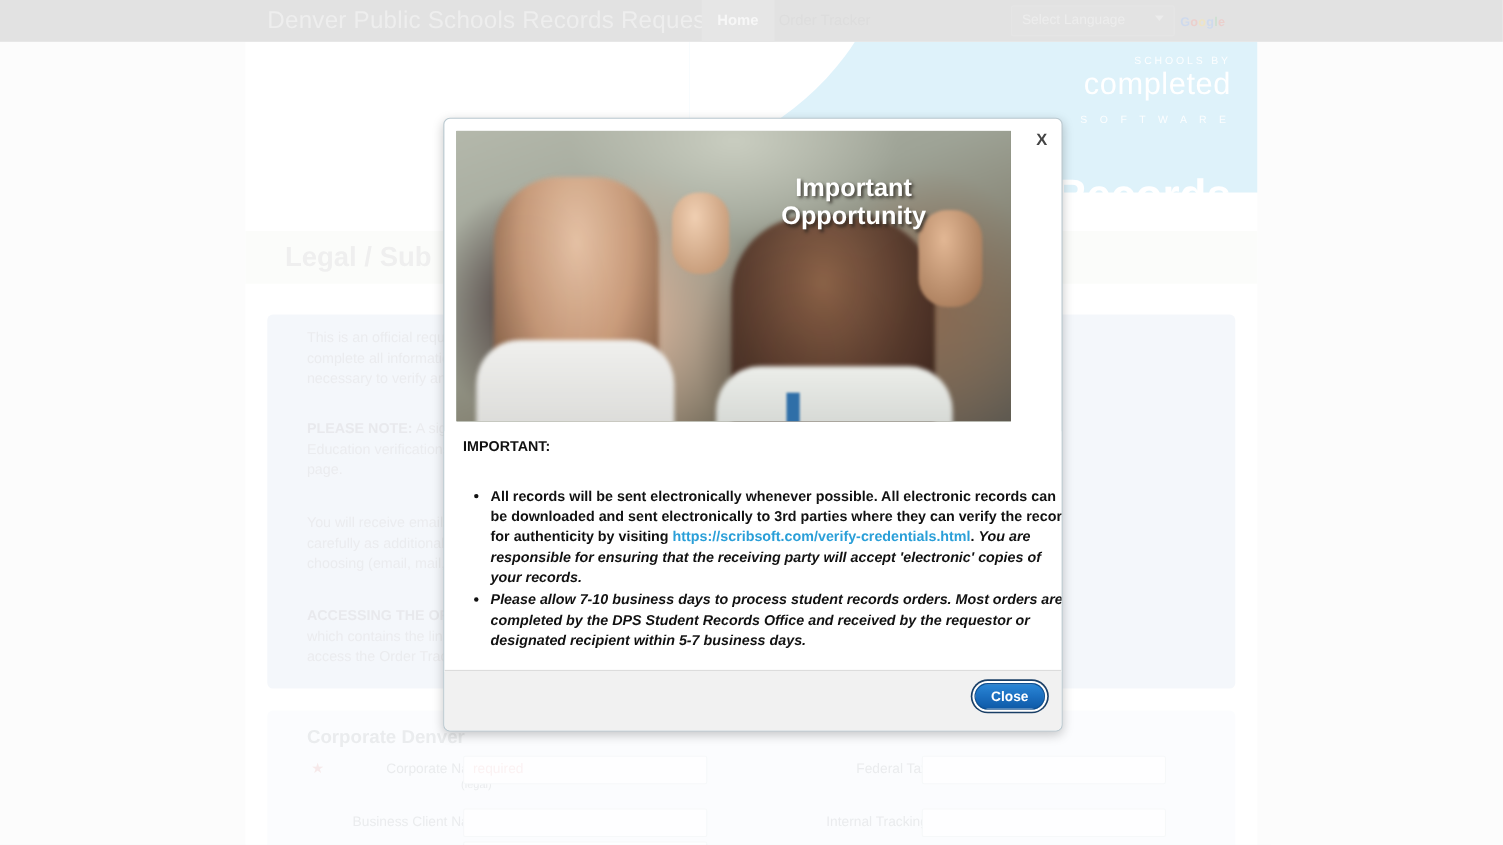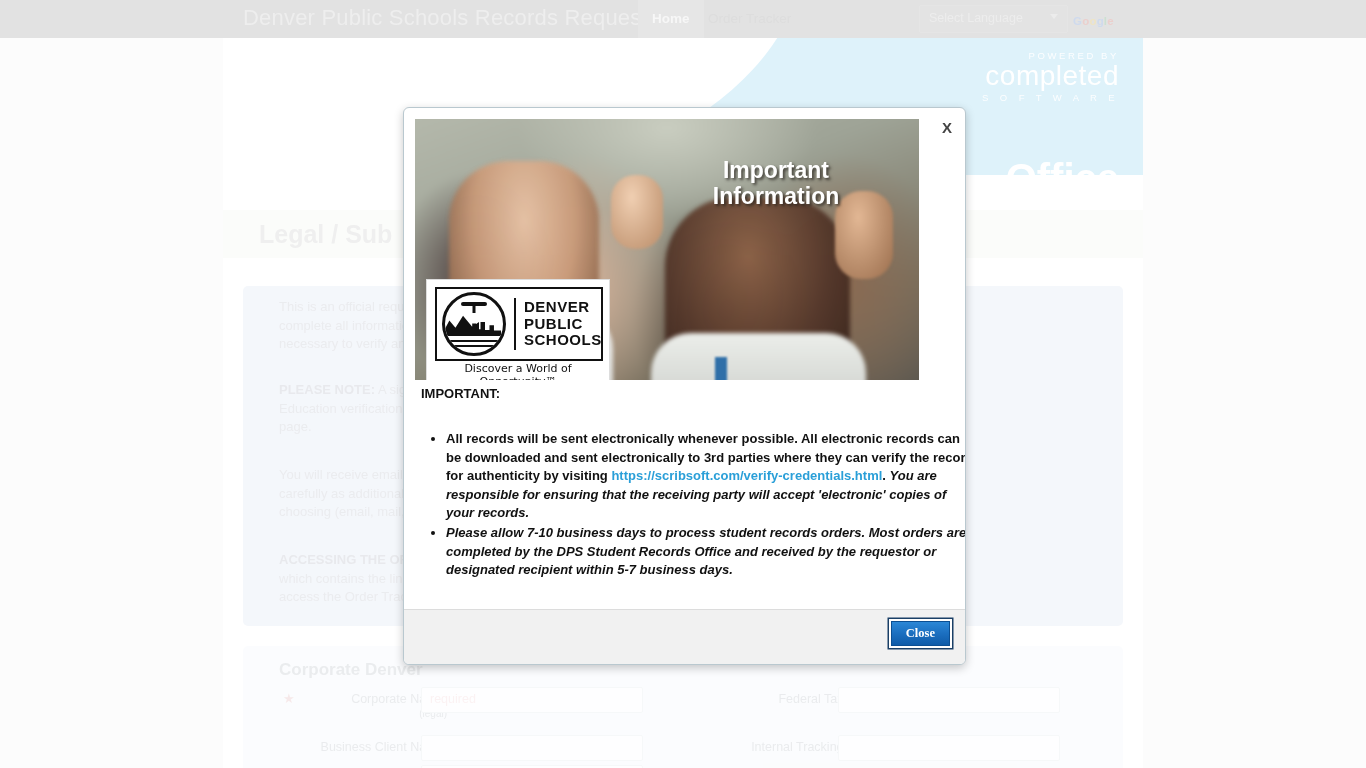--- a/index.html
+++ b/index.html
@@ -60,21 +60,21 @@
   }
   .banner-curve{
     position:absolute;left:-150px;top:-98px;width:330px;height:236px;
     background:#ffffff;border-bottom-right-radius:330px 236px;
   }
   .powered{
     position:absolute;right:24px;top:12px;text-align:right;color:#ffffff;
   }
   .powered .pb{font-size:9.5px;letter-spacing:2.6px;opacity:.92;}
   .powered .sc{font-size:28px;line-height:28px;letter-spacing:.5px;margin-top:1px;}
-  .powered .sw{font-size:9.5px;letter-spacing:4.4px;margin-top:2px;opacity:.92;}
+  .powered .sw{font-size:9.5px;letter-spacing:4.4px;margin-top:14px;opacity:.92;}
   .bannerword2{
     position:absolute;left:404px;top:118px;width:516px;height:60px;
   }
 
   .subbar{
     position:absolute;left:0;top:172px;width:920px;height:48px;
     background:#f5f8f2;
   }
   .subbar .t1{
     position:absolute;left:36px;top:10px;font-size:25px;font-weight:bold;color:#d4d4d4;
@@ -204,21 +204,21 @@
   }
   .seal-cap-s{position:absolute;left:50%;top:11px;transform:translateX(-50%);width:3px;height:7px;background:#111;}
   .dps-divider{width:2px;height:52px;background:#111;margin:0 8px;flex:0 0 auto;}
   .dps-words{font-size:15px;line-height:16.5px;font-weight:bold;color:#111;letter-spacing:.5px;}
   .dps-tag{
     position:absolute;left:0;right:0;top:82px;text-align:center;
     font-size:11px;color:#111;font-family:"DejaVu Sans",sans-serif;
   }
 
   .modal-body{
-    position:absolute;left:0;top:272px;width:561px;height:219px;background:#fff;
+    position:absolute;left:0;top:284px;width:561px;height:219px;background:#fff;
     padding:0;box-sizing:border-box;
   }
   .imp-head{
     position:absolute;left:17px;top:6px;font-size:13px;font-weight:bold;color:#111;
   }
   .bullets{
     position:absolute;left:18px;top:50px;width:528px;margin:0;padding:0 0 0 24px;
     font-size:13px;line-height:18.6px;color:#111;
   }
   .bullets li{margin-bottom:1px;}
@@ -228,42 +228,42 @@
   .b-ital2{font-style:italic;font-weight:bold;}
 
   .modal-foot{
     position:absolute;left:0;bottom:0;width:561px;height:54px;
     background:#f1f1f1;border-top:1px solid #dcdcdc;
   }
   .close-btn{
     position:absolute;right:15px;top:11px;
     padding:4px 14px;font-size:12.5px;color:#ffffff;font-weight:bold;
     background:linear-gradient(180deg,#2b87d6 0%,#1b6fc0 50%,#0f5ba8 100%);
-    border:1px solid #0b4f93;border-radius:0;
+    border:1px solid #0b4f93;border-radius:12px;
     box-shadow:0 0 0 2px #ffffff,0 0 0 3.5px #1a3f66;
-    cursor:pointer;font-family:Liberation Serif, serif;
+    cursor:pointer;font-family:Liberation Sans, sans-serif;
   }
 </style>
 </head>
 <body>
 
 <div id="page-dim">
 
   <div class="shell">
 
     <div class="banner">
       <div class="banner-curve"></div>
       <div class="powered">
-        <div class="pb">POWERED BY</div>
+        <div class="pb">SCHOOLS BY</div>
         <div class="sc">completed</div>
         <div class="sw">S O F T W A R E</div>
       </div>
     </div>
     <div class="bannerword2">
-      <div style="position:absolute;right:24px;top:0;font-size:40px;font-weight:bold;color:#fff;">Office</div>
+      <div style="position:absolute;right:24px;top:0;font-size:40px;font-weight:bold;color:#fff;">Records</div>
     </div>
 
     <div class="subbar">
       <div class="t1">Legal / Sub</div>
       <div class="t2">ation</div>
     </div>
 
     <div class="infobox">
       <p style="top:12px">
         <span>This is an official reques</span>
@@ -346,42 +346,23 @@
       <div class="hero-child-a"></div>
       <div class="hero-child-b"></div>
       <div class="hero-white-a"></div>
       <div class="hero-white-b"></div>
       <div class="hero-hand-a"></div>
       <div class="hero-hand-b"></div>
       <div class="hero-tie"></div>
     </div>
     <div class="hero-title">
       <span>Important</span><br>
-      <span>Information</span>
-    </div>
-
-    <div class="dps-logo">
-      <div class="dps-inner">
-        <div class="dps-seal">
-          <div class="seal-mtn"></div>
-          <div class="seal-city"></div>
-          <div class="seal-wave"></div>
-          <div class="seal-wave2"></div>
-          <div class="seal-cap"></div>
-          <div class="seal-cap-s"></div>
-        </div>
-        <div class="dps-divider"></div>
-        <div class="dps-words">
-          <div>DENVER</div>
-          <div>PUBLIC</div>
-          <div>SCHOOLS</div>
-        </div>
-      </div>
-      <div class="dps-tag">Discover a World of Opportunity™</div>
-    </div>
+      <span>Opportunity</span>
+    </div>
+
   </div>
 
   <div class="modal-body">
     <div class="imp-head">IMPORTANT:</div>
     <ul class="bullets">
       <li>
         <span class="b-strong">All records will be sent electronically whenever possible.  All electronic records can be downloaded and sent electronically to 3rd parties where they can verify the record for authenticity by visiting </span><a class="b-link" href="#">https://scribsoft.com/verify-credentials.html</a><span class="b-strong">. </span><span class="b-ital">You are responsible for ensuring that the receiving party will accept 'electronic' copies of your records.</span>
       </li>
       <li>
         <span class="b-ital2">Please allow 7-10 business days to process student records orders.  Most orders are completed by the DPS Student Records Office and received by the requestor or designated recipient within 5-7 business days.</span>

